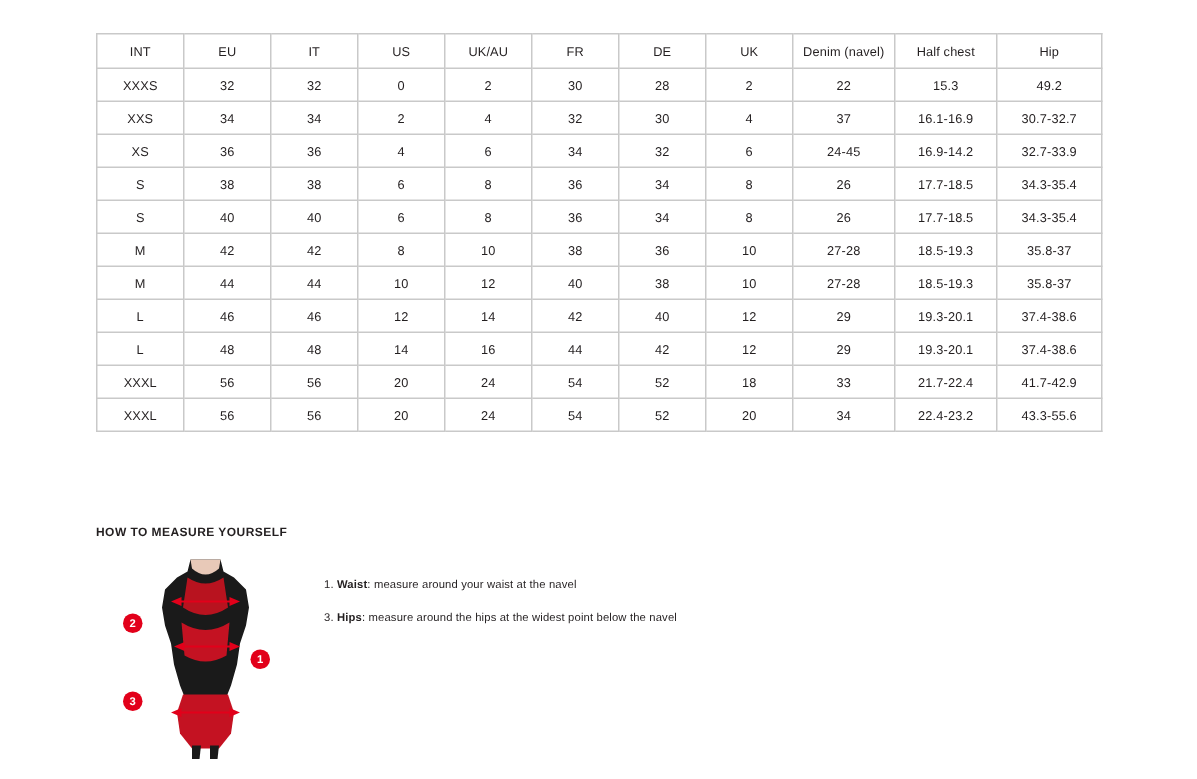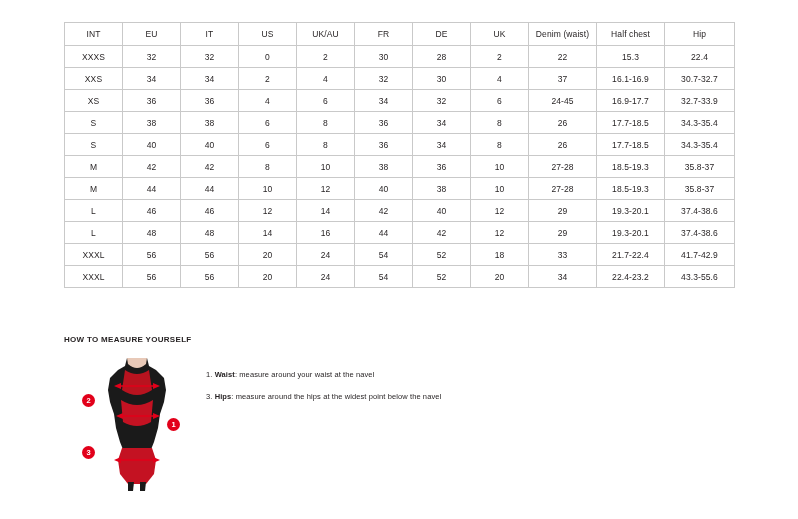--- a/index.html
+++ b/index.html
@@ -58,21 +58,21 @@
   col.c6 { width: 58px; }
   col.c7 { width: 58px; }
   col.c8 { width: 68px; }
   col.c9 { width: 68px; }
   col.c10 { width: 70px; }
 
   
   .measure-section {
     position: absolute;
     left: 64px;
-    top: 335px;
+    top: 350px;
     width: 670px;
   }
   .measure-title {
     font-size: 8px;
     font-weight: bold;
     letter-spacing: 0.3px;
     color: #231f20;
     margin-bottom: 12px;
   }
   .measure-body {
@@ -81,21 +81,21 @@
     align-items: flex-start;
   }
   .figure-box {
     position: relative;
     width: 110px;
     height: 135px;
     margin-left: 18px;
     flex: 0 0 110px;
   }
   .notes {
-    margin-left: 14px;
+    margin-left: 24px;
     padding-top: 14px;
   }
   .note-line {
     font-size: 7.5px;
     line-height: 10px;
     color: #231f20;
     margin-bottom: 12px;
     letter-spacing: 0.1px;
   }
   .note-line .num { font-weight: normal; }
@@ -142,38 +142,38 @@
       <thead>
         <tr>
           <td>INT</td>
           <td>EU</td>
           <td>IT</td>
           <td>US</td>
           <td>UK/AU</td>
           <td>FR</td>
           <td>DE</td>
           <td>UK</td>
-          <td>Denim (waist)</td>
+          <td>Denim (navel)</td>
           <td>Half chest</td>
           <td>Hip</td>
         </tr>
       </thead>
       <tbody>
         <tr>
           <td>XXXS</td>
           <td>32</td>
           <td>32</td>
           <td>0</td>
           <td>2</td>
           <td>30</td>
           <td>28</td>
           <td>2</td>
           <td>22</td>
           <td>15.3</td>
-          <td>22.4</td>
+          <td>49.2</td>
         </tr>
         <tr>
           <td>XXS</td>
           <td>34</td>
           <td>34</td>
           <td>2</td>
           <td>4</td>
           <td>32</td>
           <td>30</td>
           <td>4</td>
@@ -184,21 +184,21 @@
         <tr>
           <td>XS</td>
           <td>36</td>
           <td>36</td>
           <td>4</td>
           <td>6</td>
           <td>34</td>
           <td>32</td>
           <td>6</td>
           <td>24-45</td>
-          <td>16.9-17.7</td>
+          <td>16.9-14.2</td>
           <td>32.7-33.9</td>
         </tr>
         <tr>
           <td>S</td>
           <td>38</td>
           <td>38</td>
           <td>6</td>
           <td>8</td>
           <td>36</td>
           <td>34</td>

